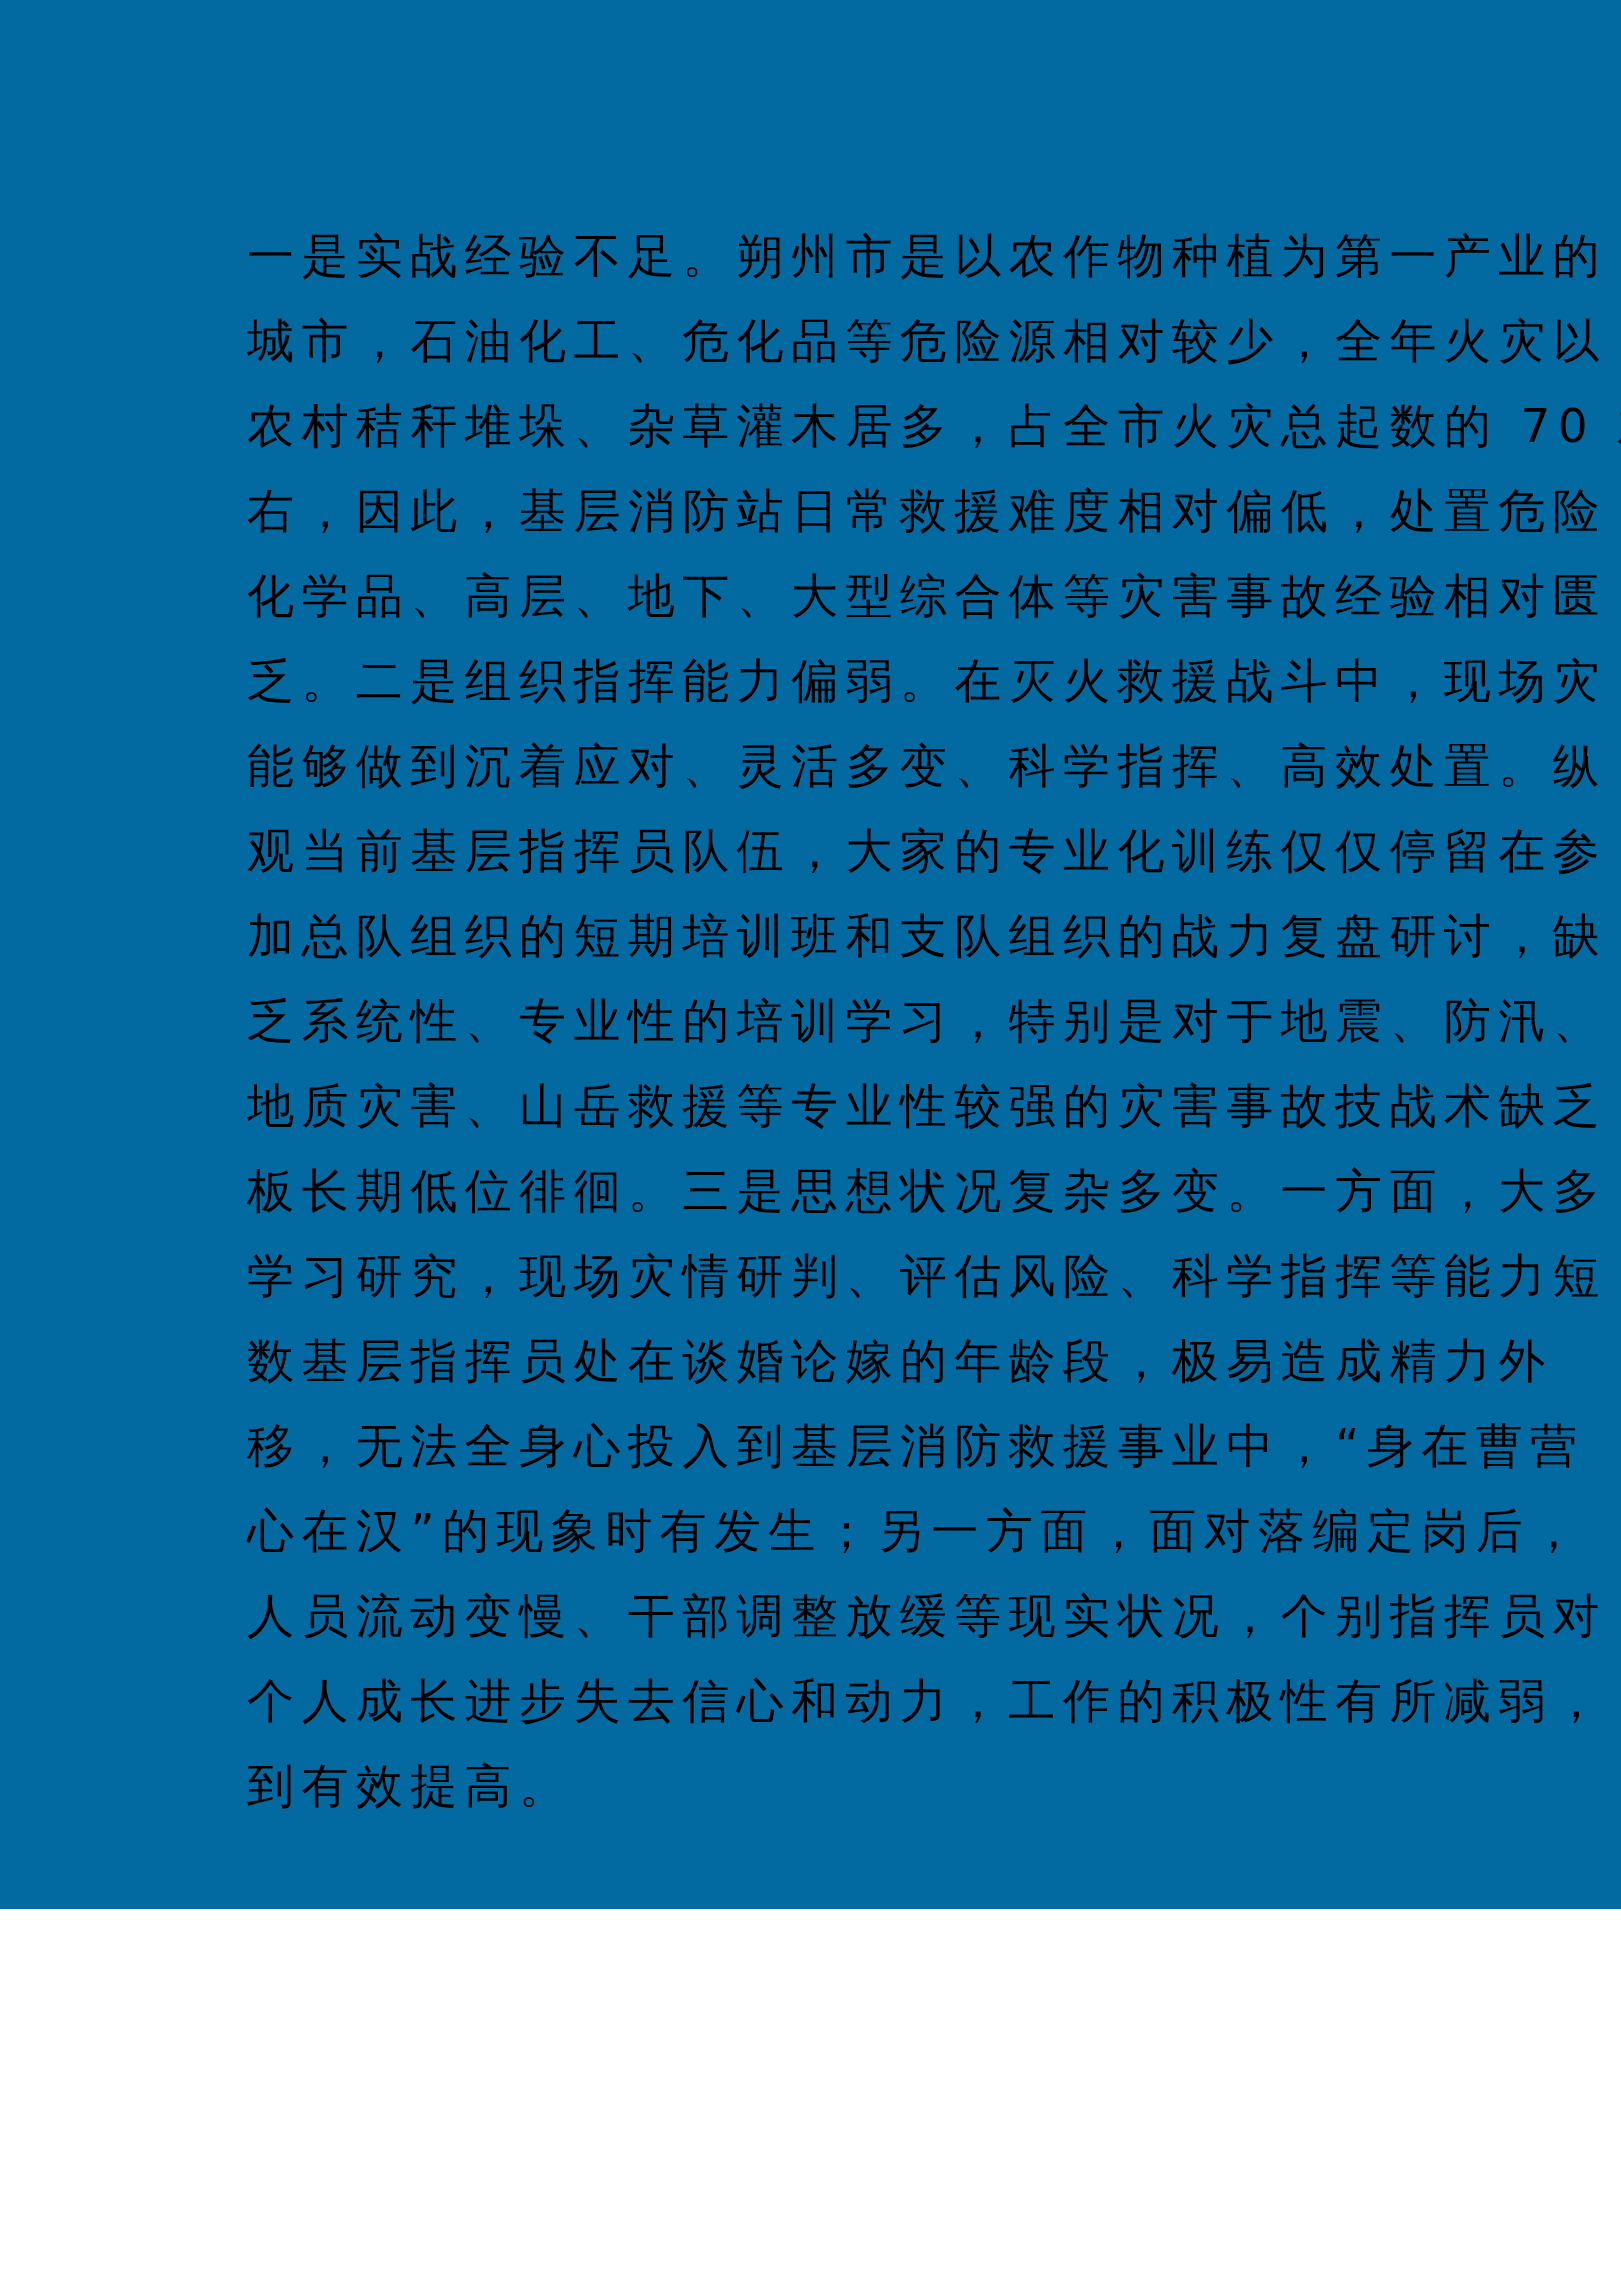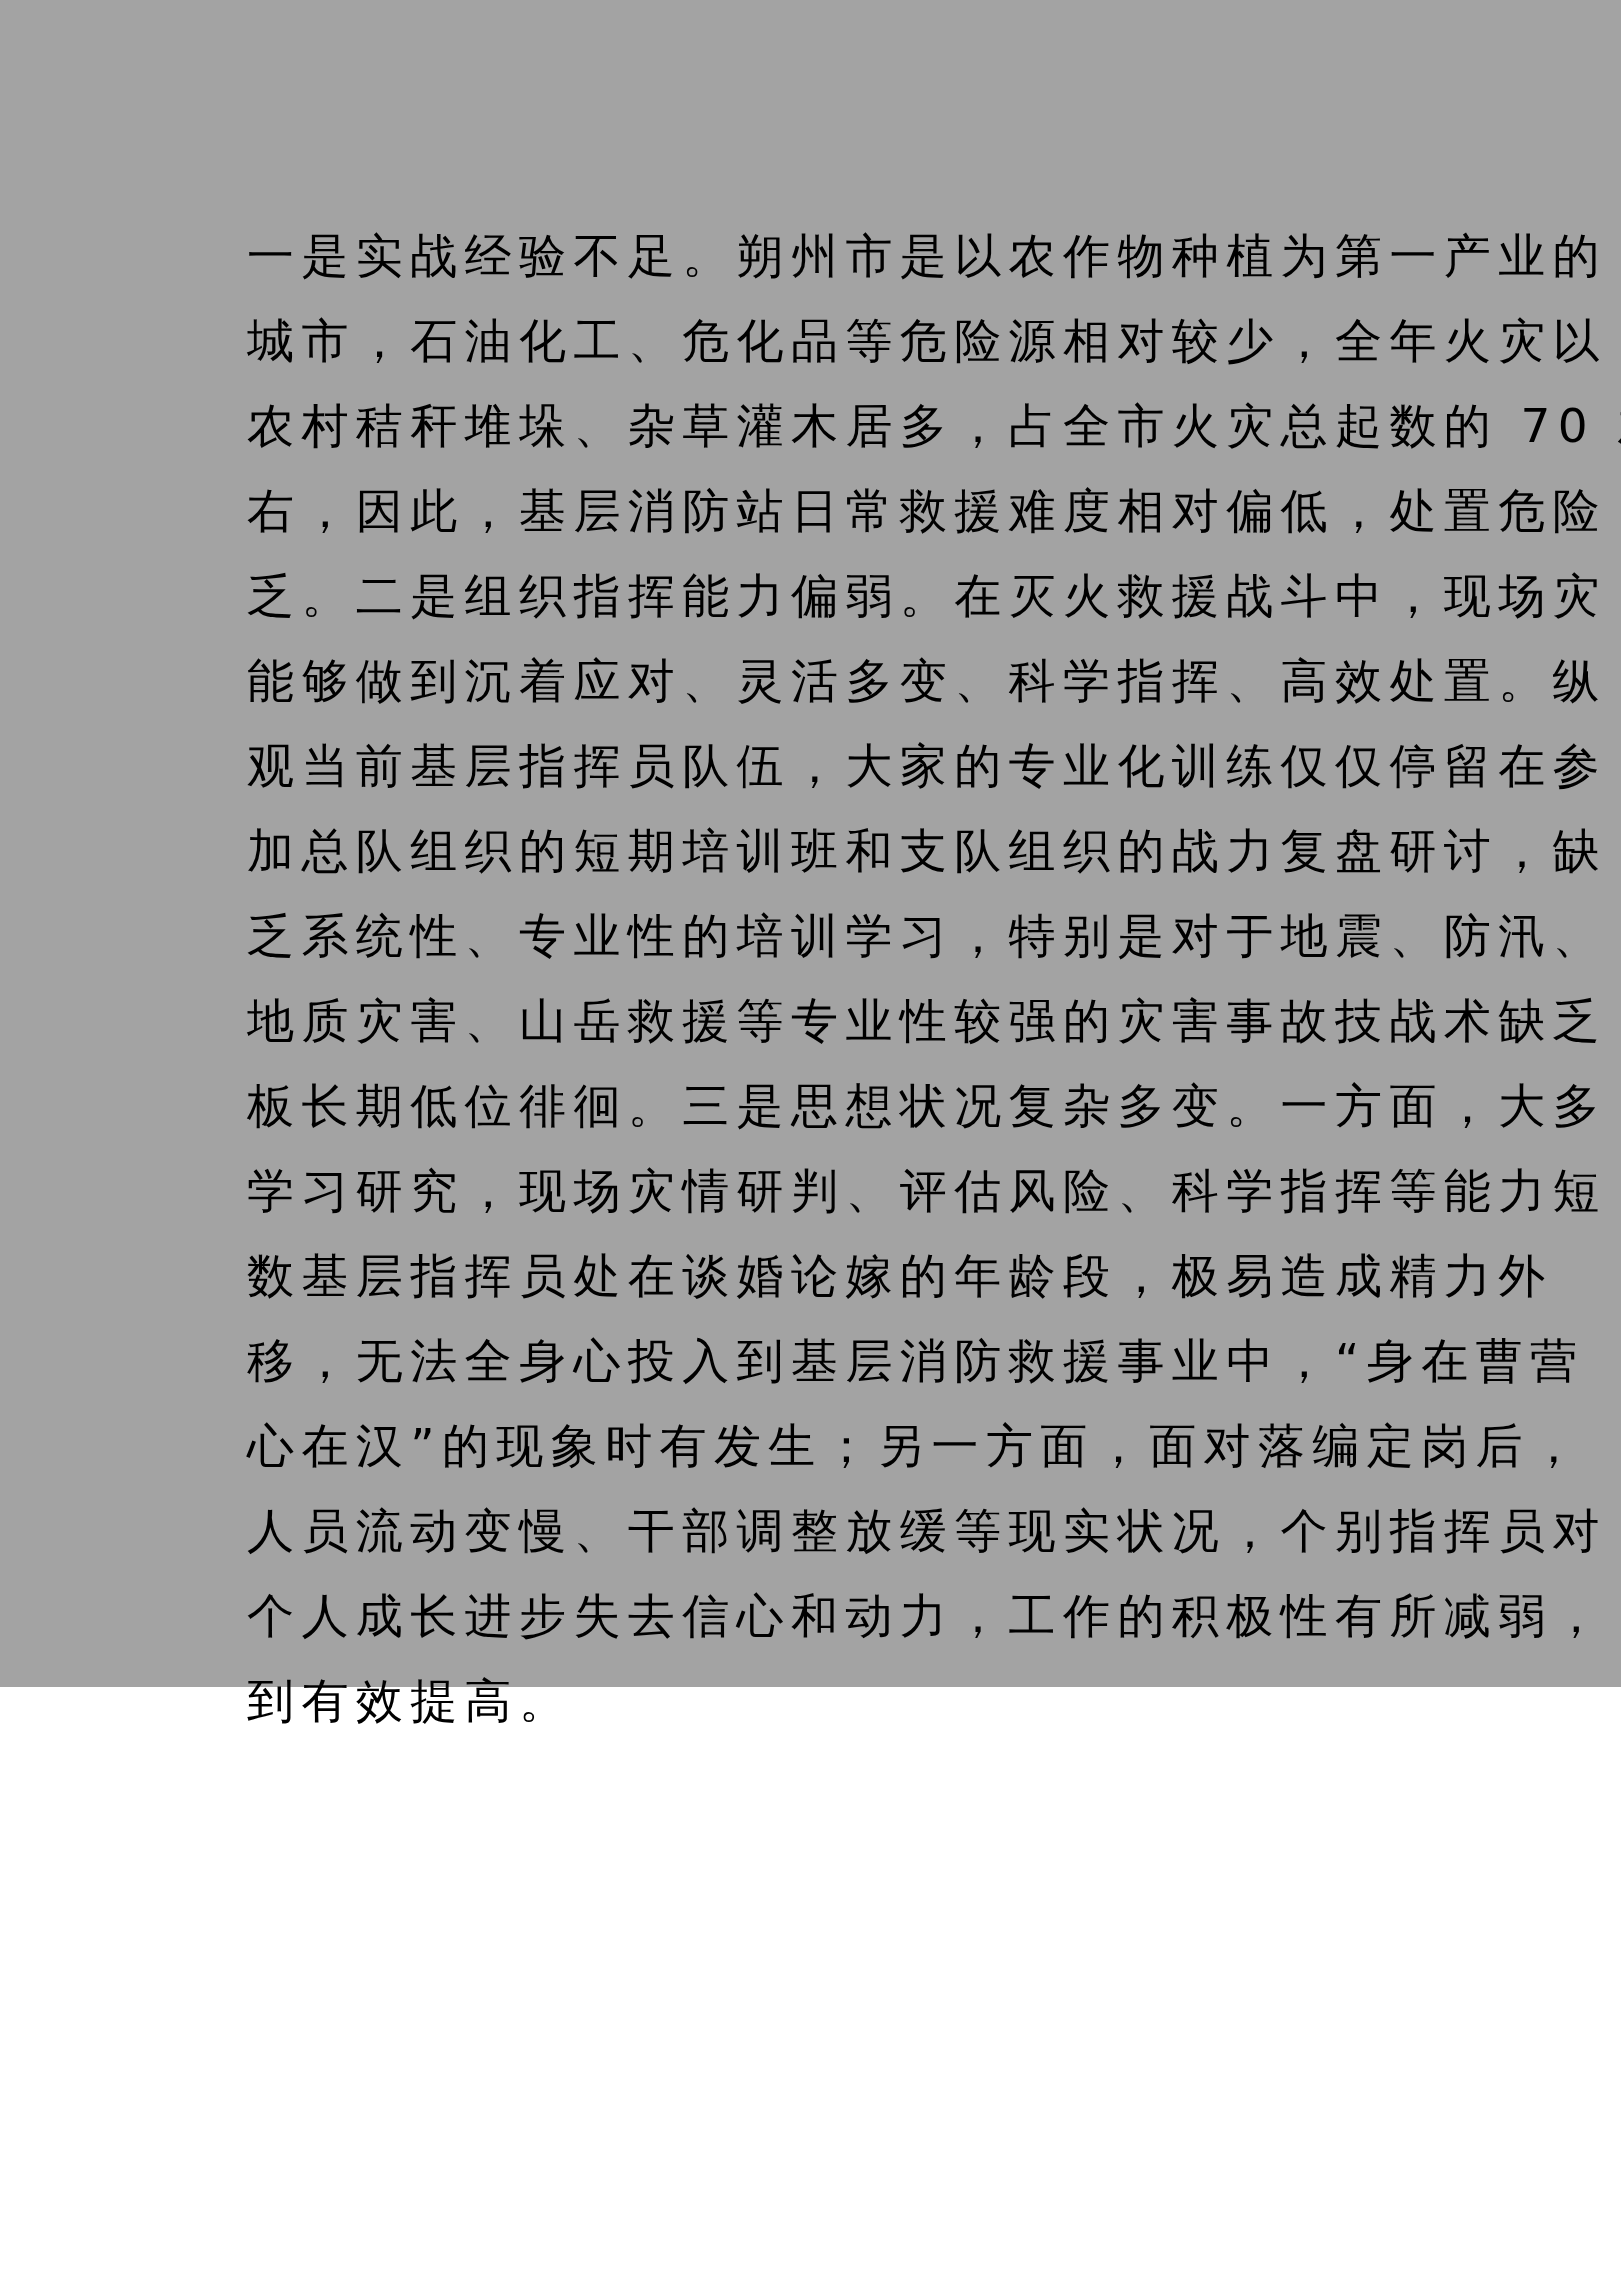--- a/index.html
+++ b/index.html
@@ -13,22 +13,22 @@
     position: relative;
     overflow: hidden;
     font-family: "DejaVu Sans", "Liberation Sans", sans-serif;
     color: #000000;
   }
   .page {
     position: absolute;
     left: 0;
     top: 0;
     width: 1621px;
-    height: 1687px;
-    background: #a3a3a3;
+    height: 1909px;
+    background: #0369a1;
   }
   .body-text {
     position: absolute;
     left: 247px;
     top: 222px;
     width: 1108px;
     margin: 0;
   }
   .line {
     display: block;
@@ -41,20 +41,21 @@
 </style>
 </head>
 <body>
 
 <div class="page">
   <div class="body-text">
     <span class="line">一是实战经验不足。朔州市是以农作物种植为第一产业的</span>
     <span class="line">城市，石油化工、危化品等危险源相对较少，全年火灾以</span>
     <span class="line">农村秸秆堆垛、杂草灌木居多，占全市火灾总起数的 70 左</span>
     <span class="line">右，因此，基层消防站日常救援难度相对偏低，处置危险</span>
+    <span class="line">化学品、高层、地下、大型综合体等灾害事故经验相对匮</span>
     <span class="line">乏。二是组织指挥能力偏弱。在灭火救援战斗中，现场灾</span>
     <span class="line">能够做到沉着应对、灵活多变、科学指挥、高效处置。纵</span>
     <span class="line">观当前基层指挥员队伍，大家的专业化训练仅仅停留在参</span>
     <span class="line">加总队组织的短期培训班和支队组织的战力复盘研讨，缺</span>
     <span class="line">乏系统性、专业性的培训学习，特别是对于地震、防汛、</span>
     <span class="line">地质灾害、山岳救援等专业性较强的灾害事故技战术缺乏</span>
     <span class="line">板长期低位徘徊。三是思想状况复杂多变。一方面，大多</span>
     <span class="line">学习研究，现场灾情研判、评估风险、科学指挥等能力短</span>
     <span class="line">数基层指挥员处在谈婚论嫁的年龄段，极易造成精力外</span>
     <span class="line">移，无法全身心投入到基层消防救援事业中，“身在曹营</span>

